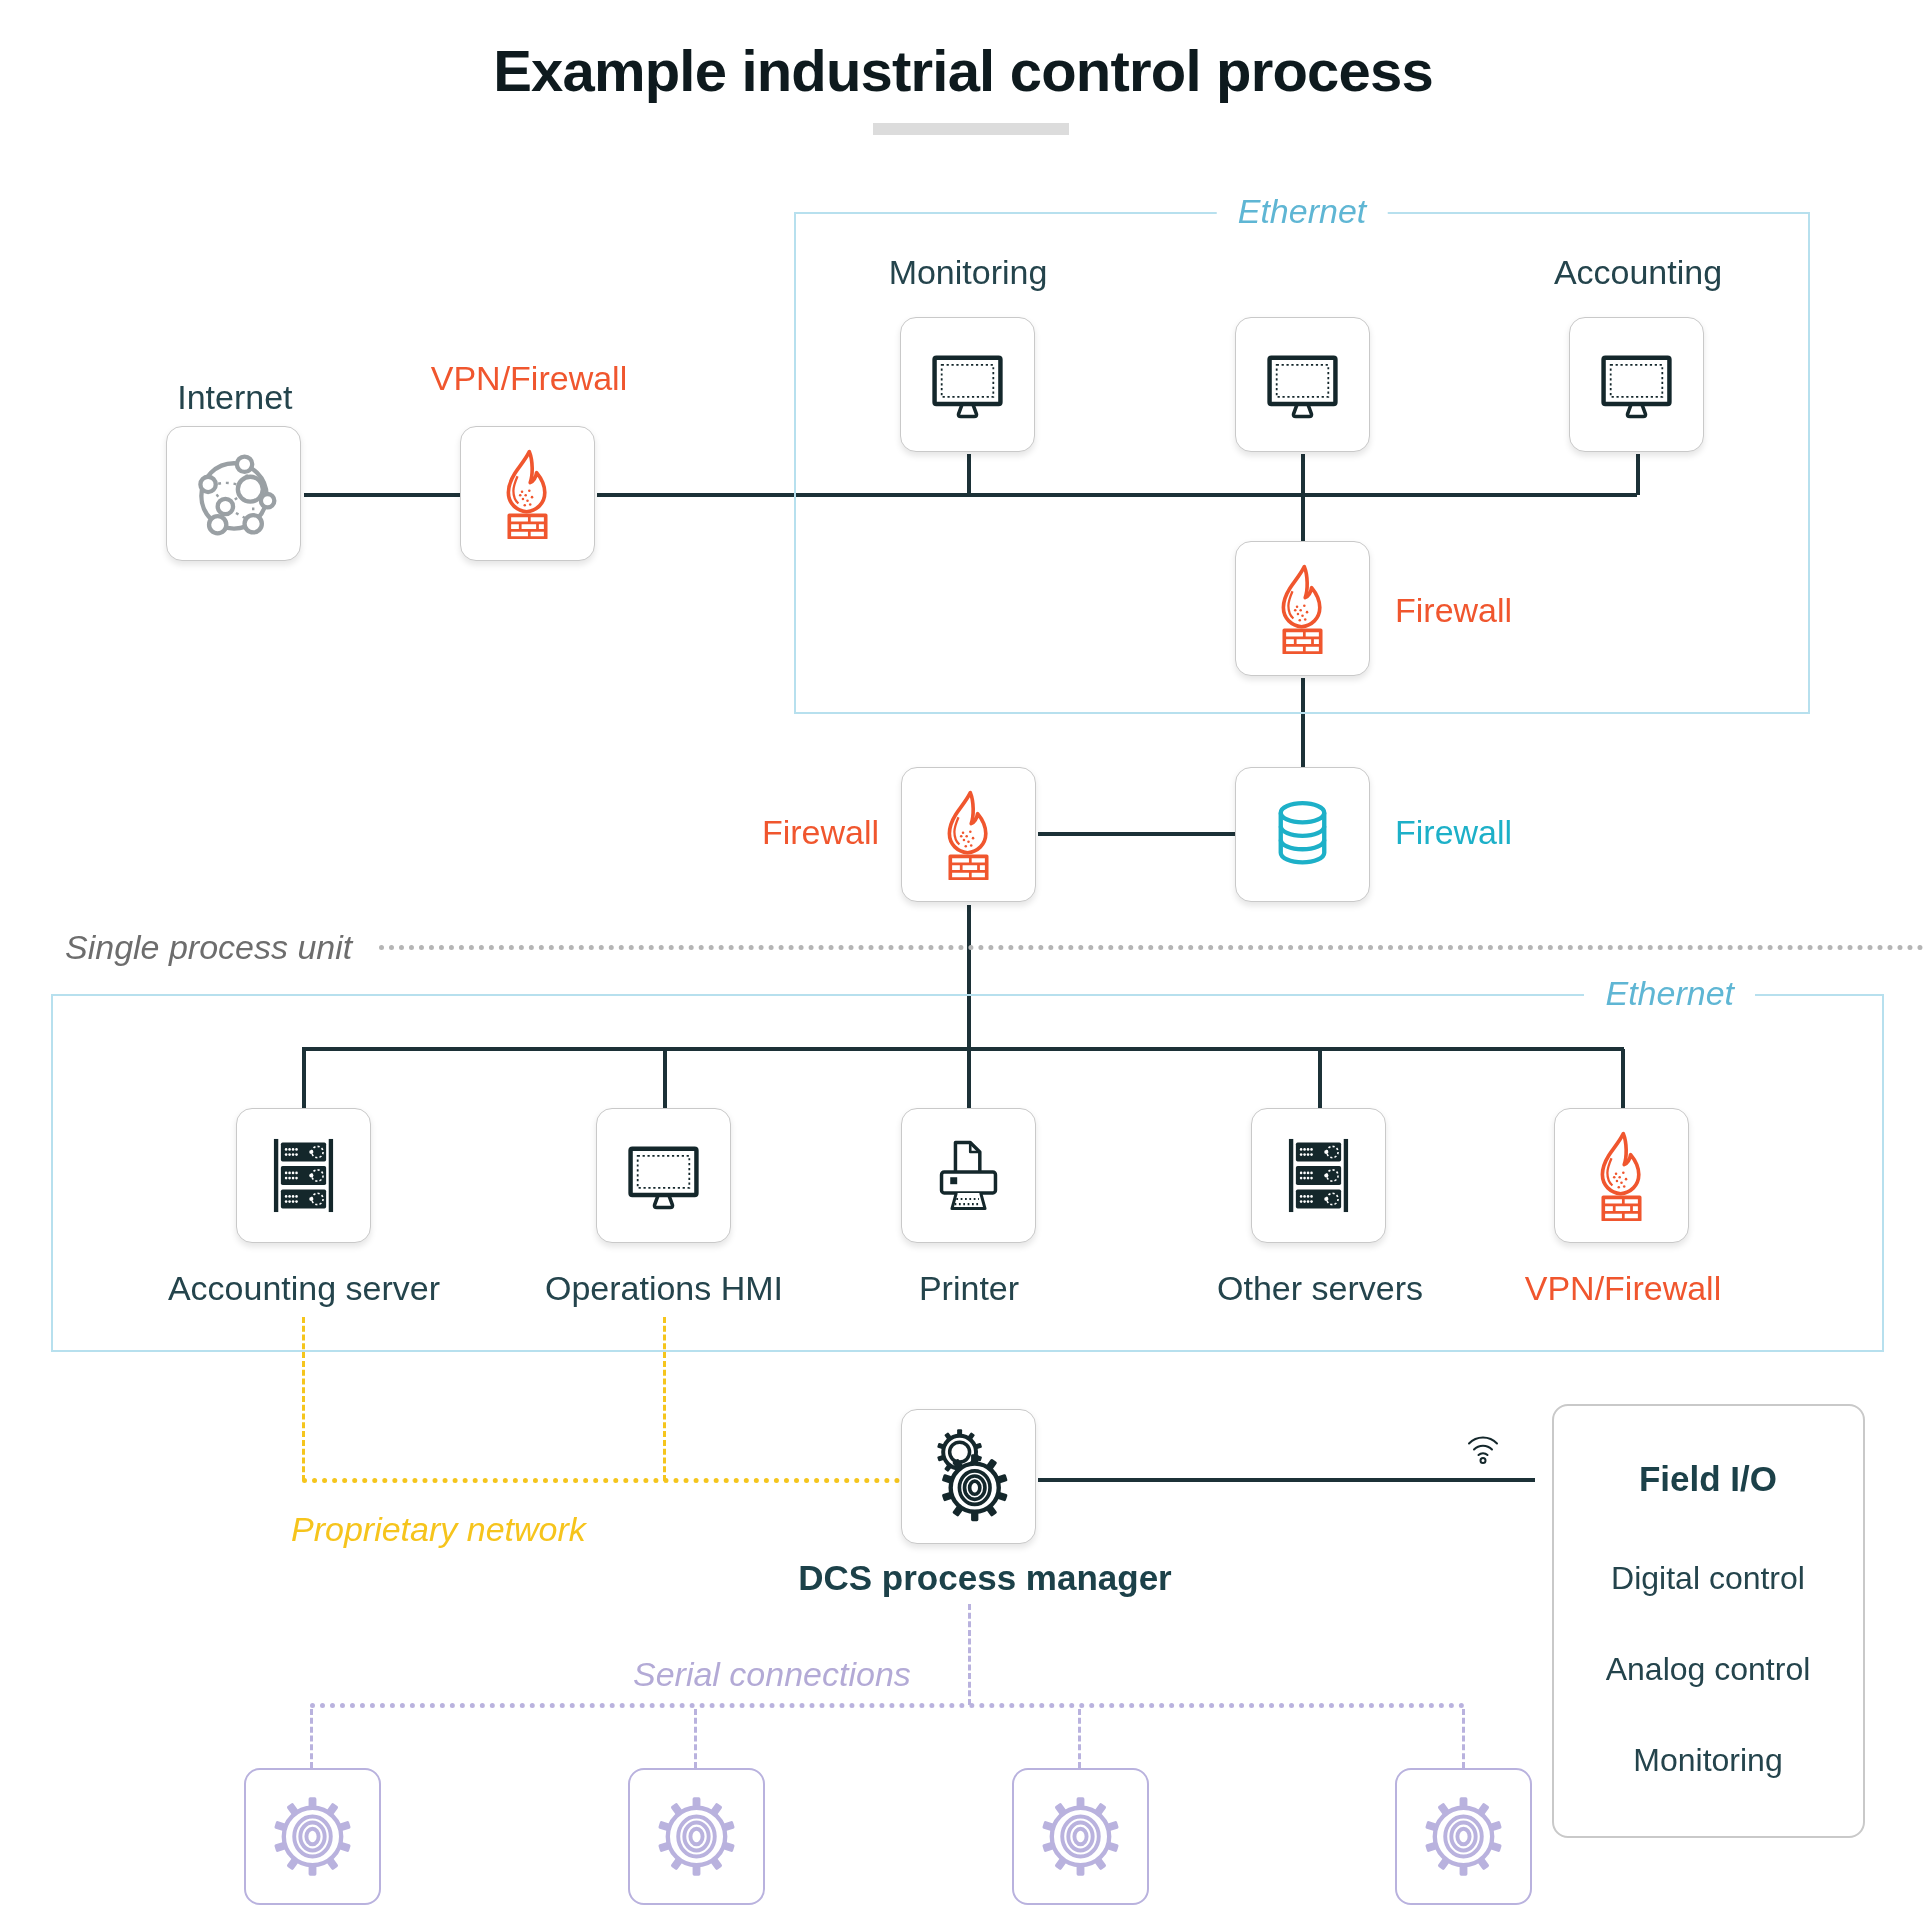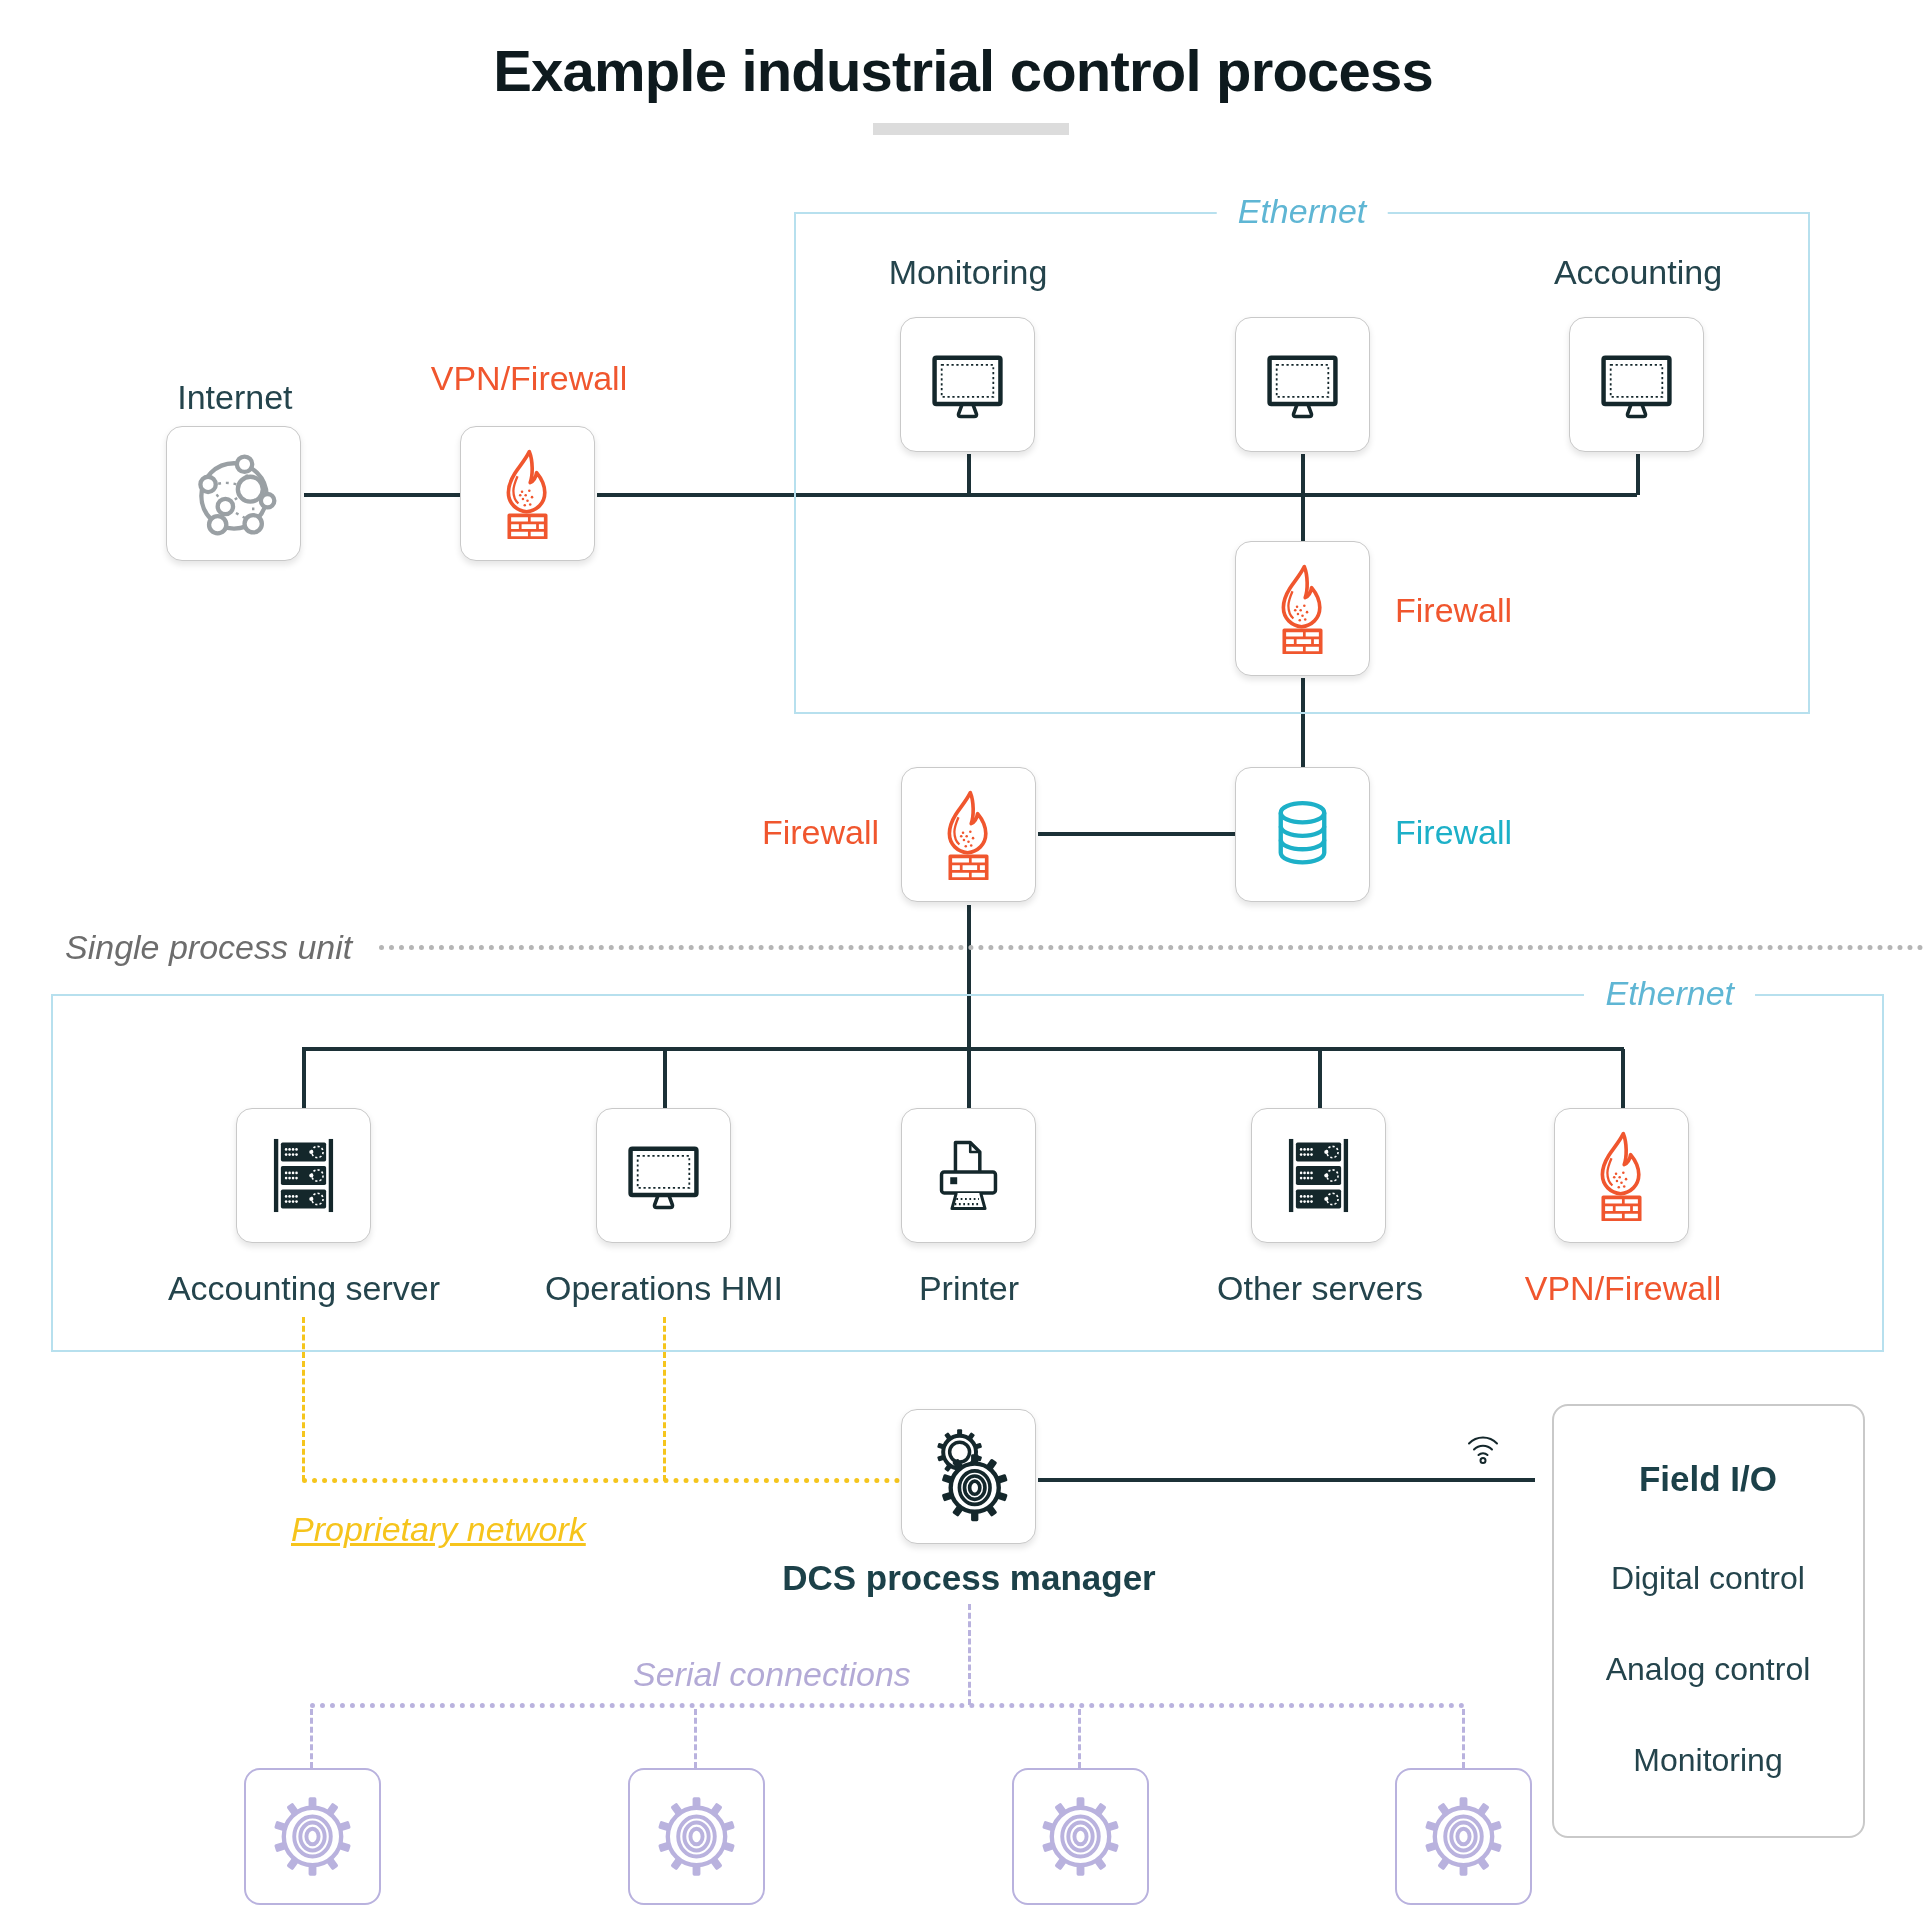--- a/index.html
+++ b/index.html
@@ -347,21 +347,21 @@
 
   <div class="abs nlabel" style="left:73px;top:1269px;width:462px;">Accounting server</div>
   <div class="abs nlabel" style="left:433px;top:1269px;width:462px;">Operations HMI</div>
   <div class="abs nlabel" style="left:738px;top:1269px;width:462px;">Printer</div>
   <div class="abs nlabel" style="left:1089px;top:1269px;width:462px;">Other servers</div>
   <div class="abs nlabel orange" style="left:1392px;top:1269px;width:462px;">VPN/Firewall</div>
 
   <div class="abs yellow-dash-v" style="left:302px;top:1317px;height:164px;"></div>
   <div class="abs yellow-dash-v" style="left:663px;top:1317px;height:164px;"></div>
   <div class="abs yellow-dots" style="left:302px;top:1478px;width:598px;"></div>
-  <div class="abs ital" style="left:291px;top:1510px;color:#f6c41c;text-decoration:underline;">Proprietary network</div>
+  <div class="abs ital" style="left:291px;top:1510px;color:#f6c41c;">Proprietary network</div>
 
   <div class="abs card" style="left:901px;top:1409px;width:133px;height:133px;">
     <svg width="91" height="96" viewBox="0 0 100 108">
       <g transform="translate(40 26) scale(0.56) translate(-50 -50)">
         <g fill="#14272b">
           <rect x="45" y="4" width="10" height="16" rx="2"></rect>
             <g transform="rotate(36 50 50)">
               <rect x="45" y="4" width="10" height="16" rx="2"></rect>
             </g>
             <g transform="rotate(72 50 50)">
@@ -423,21 +423,21 @@
               <rect x="45" y="4" width="10" height="16" rx="2"></rect>
             </g>
         </g>
         <circle cx="50" cy="50" r="33" fill="#fff" stroke="#14272b" stroke-width="6"></circle>
         <ellipse cx="50" cy="50" rx="21" ry="23" fill="none" stroke="#14272b" stroke-width="5"></ellipse>
         <ellipse cx="50" cy="50" rx="14" ry="16" fill="none" stroke="#14272b" stroke-width="5"></ellipse>
         <ellipse cx="50" cy="50" rx="7" ry="9" fill="none" stroke="#14272b" stroke-width="5"></ellipse>
       </g>
     </svg>
   </div>
-  <div class="abs boldlabel" style="left:738px;top:1557px;width:462px;">DCS process manager</div>
+  <div class="abs boldlabel" style="left:754px;top:1557px;width:462px;">DCS process manager</div>
 
   <div class="abs line" style="left:1038px;top:1478px;width:497px;height:3.9px;"></div>
   <div class="abs" style="left:1458px;top:1421px;">
     <svg width="50" height="50" viewBox="0 0 100 100">
       <g fill="none" stroke="#14272b" stroke-width="4" stroke-linecap="round">
         <path d="M22 45 A39 39 0 0 1 78 45"></path>
         <path d="M32 57 A25 25 0 0 1 68 57"></path>
         <path d="M41 68 A13 13 0 0 1 59 68"></path>
         <circle cx="50" cy="79" r="5"></circle>
       </g>

